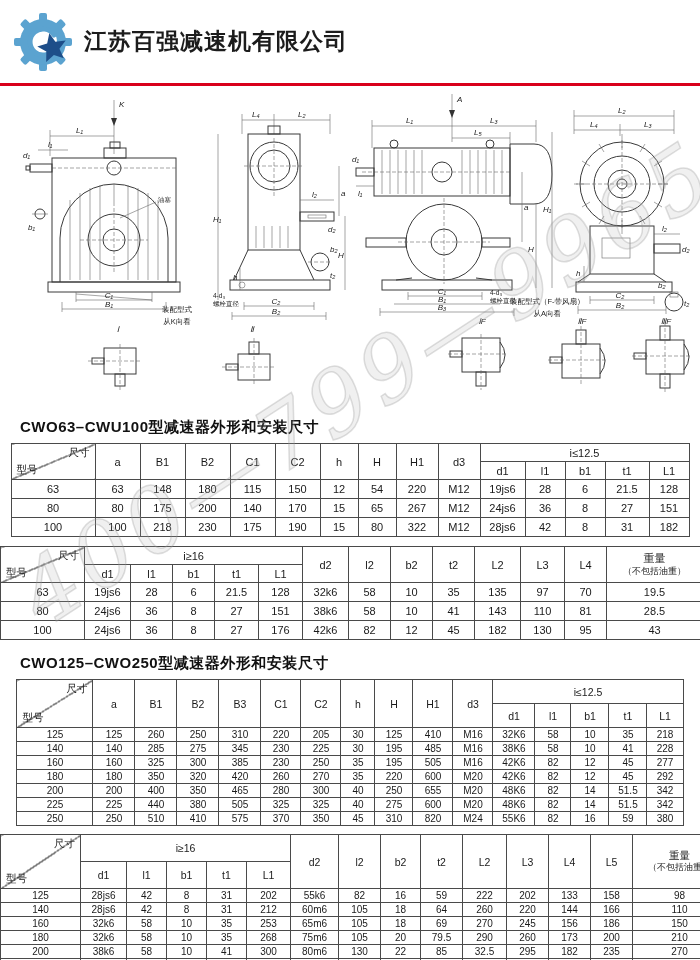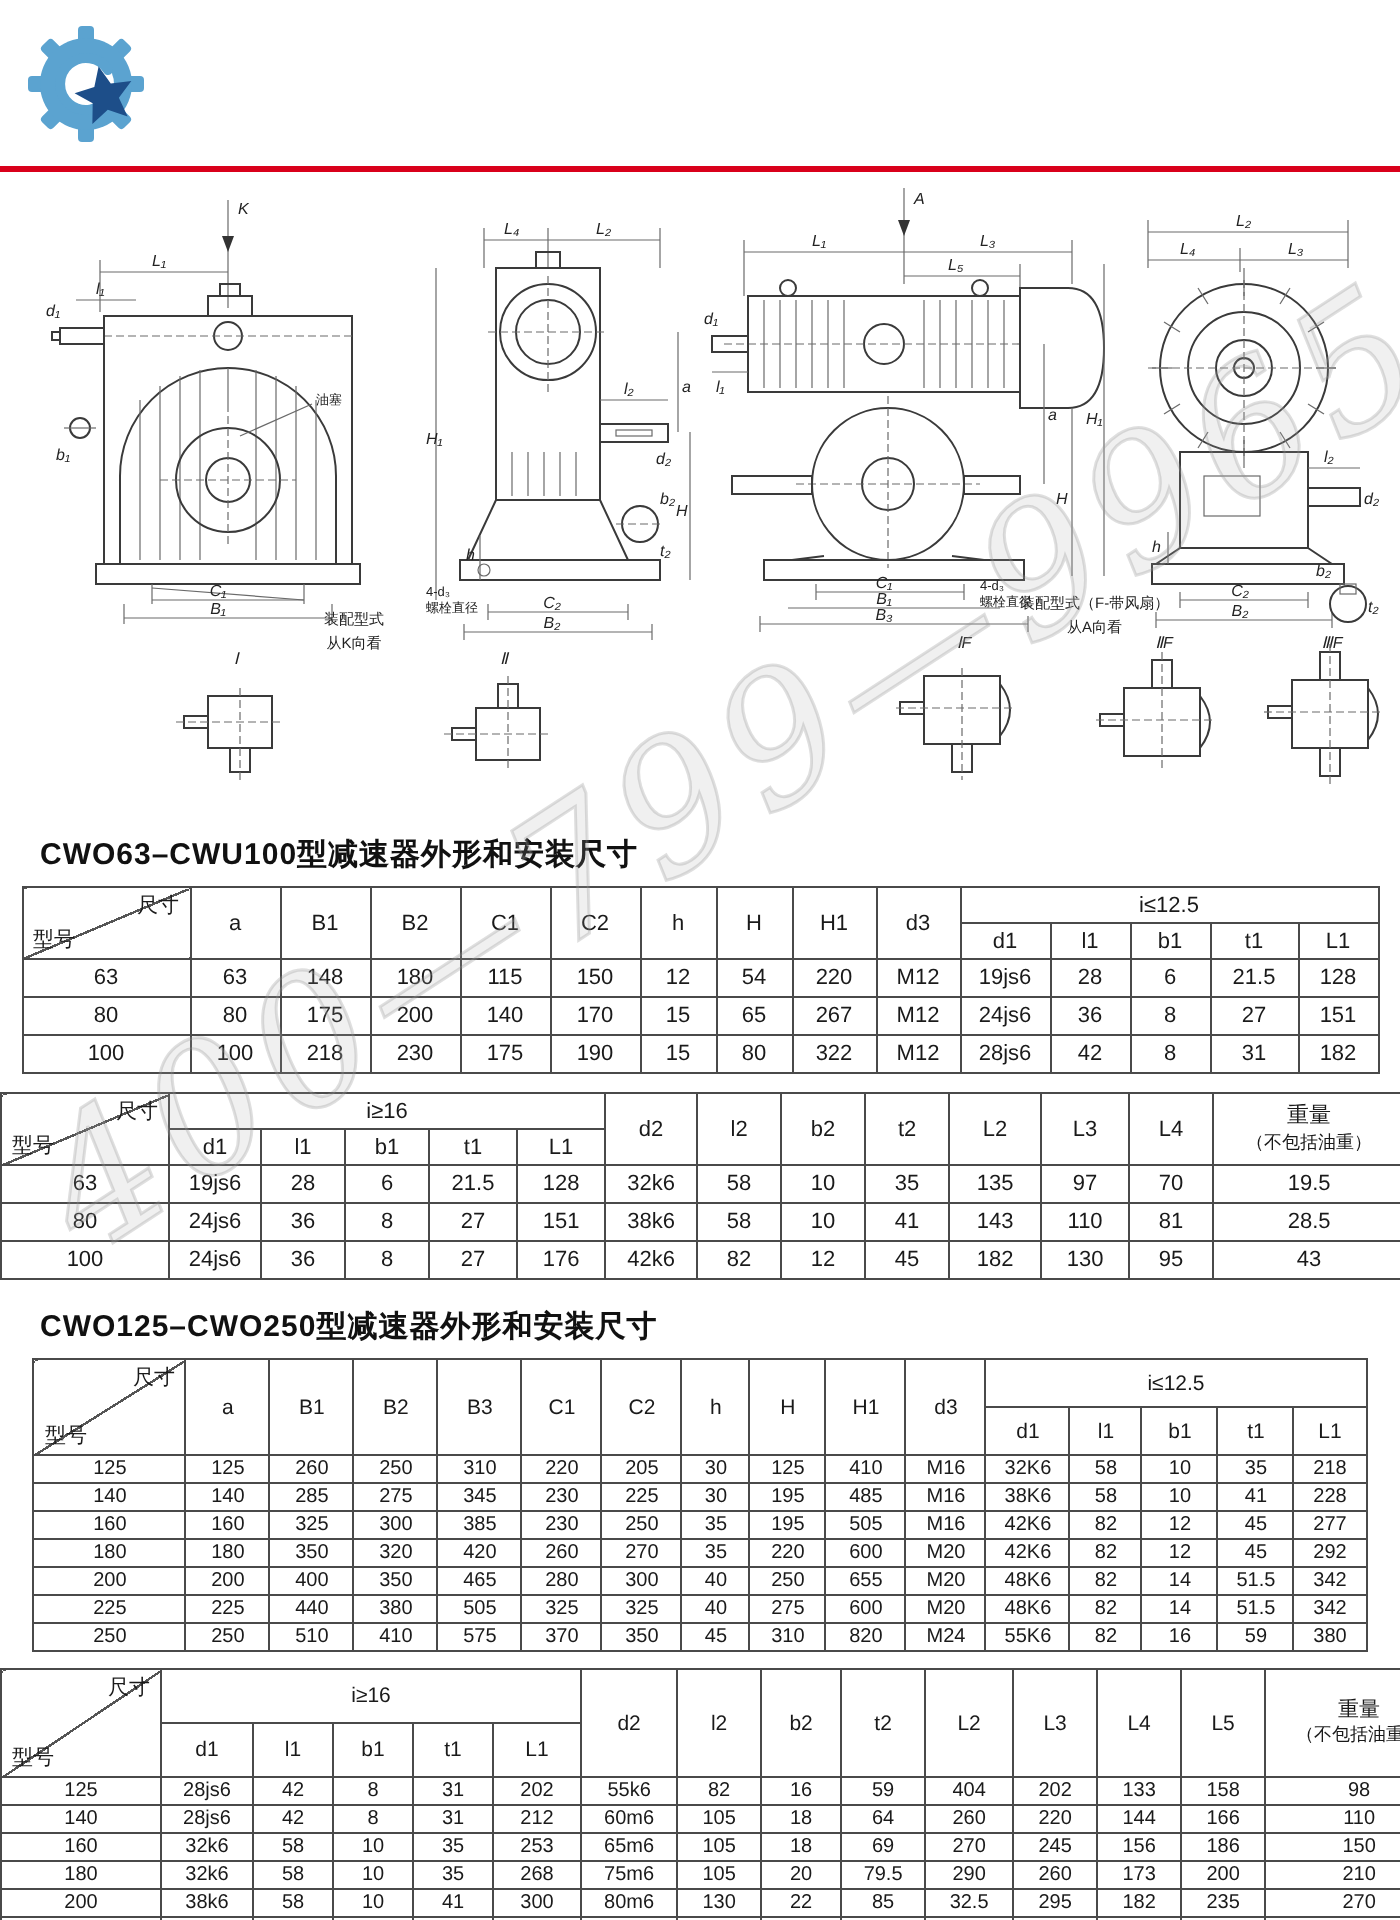--- a/index.html
+++ b/index.html
@@ -71,20 +71,21 @@
         <rect x="27" y="2" width="8" height="12" rx="2" transform="rotate(225 31 31)"></rect>
         <rect x="27" y="2" width="8" height="12" rx="2" transform="rotate(270 31 31)"></rect>
         <rect x="27" y="2" width="8" height="12" rx="2" transform="rotate(315 31 31)"></rect>
       </g>
       <circle cx="31" cy="31" r="23"></circle>
     </g>
     <circle cx="31" cy="31" r="14" fill="#fff"></circle>
     <path d="M42,24 A13,13 0 1 0 42,38" fill="none" stroke="#5ba3d0" stroke-width="5" stroke-linecap="round"></path>
     <path d="M40,22 l4.2,9.5 10.3,1 -7.8,6.8 2.3,10.1 -9-5.3 -9,5.3 2.3-10.1 -7.8-6.8 10.3-1 z" fill="#1d4e89" transform="rotate(-12 40 35)"></path>
   </svg>
+  <div class="company">江苏百强减速机有限公司</div>
 </div>
 
 <div class="drawings">
 
   <svg style="left:22px;top:10px" width="185" height="218" viewBox="0 0 185 218">
     <line class="dwg-thin" x1="92" y1="4" x2="92" y2="58"></line>
     <path d="M92,30 l-3,-8 h6 z" fill="#333"></path>
     <text class="dlab" x="97" y="11">K</text>
     <line class="dwg-thin" x1="28" y1="40" x2="92" y2="40"></line>
     <line class="dwg-thin" x1="28" y1="34" x2="28" y2="60"></line>
@@ -778,21 +779,21 @@
         <td>125</td>
         <td>28js6</td>
         <td>42</td>
         <td>8</td>
         <td>31</td>
         <td>202</td>
         <td>55k6</td>
         <td>82</td>
         <td>16</td>
         <td>59</td>
-        <td>404</td>
+        <td>222</td>
         <td>202</td>
         <td>133</td>
         <td>158</td>
         <td>98</td>
       </tr>
       <tr>
         <td>140</td>
         <td>28js6</td>
         <td>42</td>
         <td>8</td>

